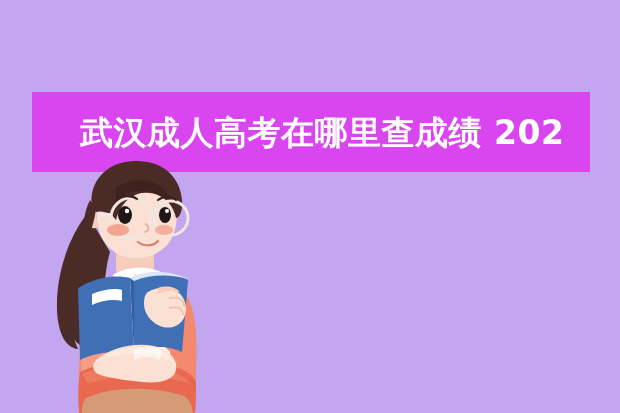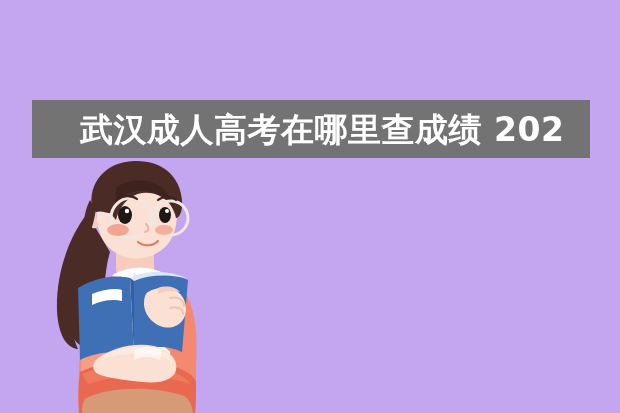--- a/index.html
+++ b/index.html
@@ -16,24 +16,24 @@
     position: relative;
     width: 620px;
     height: 413px;
     background: #c3a6ef;
     overflow: hidden;
   }
   
   #title-banner {
     position: absolute;
     left: 32px;
-    top: 100px;
+    top: 92px;
     width: 558px;
-    height: 58px;
-    background: #737373;
+    height: 80px;
+    background: #d946ef;
     overflow: hidden;
     box-sizing: border-box;
   }
   #title-text {
     position: absolute;
     left: 48px;
     top: 50%;
     transform: translateY(-50%);
     white-space: nowrap;
     color: #ffffff;

